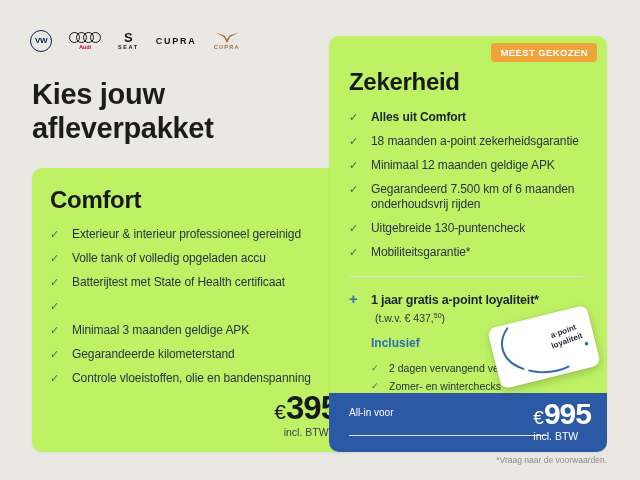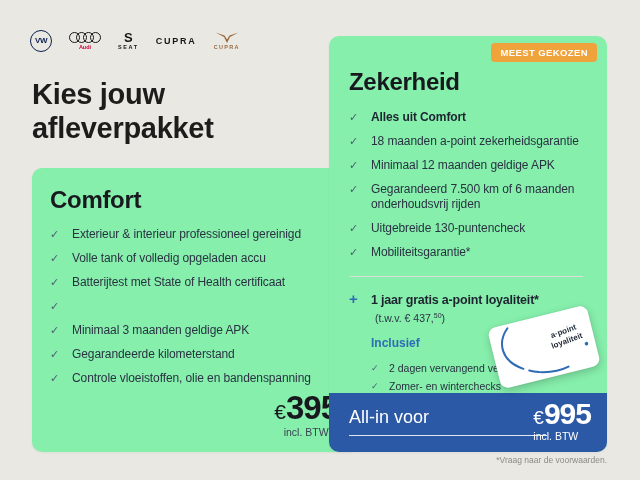--- a/index.html
+++ b/index.html
@@ -31,21 +31,21 @@
   
   .page-title {
     position:absolute; left:32px; top:78px;
     font-size:29px; line-height:1.16; font-weight:700;
     color:#1c1c1a; letter-spacing:-0.3px;
   }
   .page-title span { display:block; }
 
   
   .card {
-    position:absolute; background:#86efac; border-radius:10px;
+    position:absolute; background:#bef264; border-radius:10px;
     box-shadow:0 1px 3px rgba(0,0,0,0.05);
   }
   .card-title { font-size:24px; font-weight:700; color:#17191e; letter-spacing:-0.3px; }
 
   .checklist { list-style:none; }
   .checklist li { display:flex; gap:8px; margin-bottom:8px; font-size:12px; line-height:1.3; color:#2a3242; letter-spacing:-0.1px; }
   .checklist li .chk { flex:0 0 14px; color:#4d5a72; font-size:11px; line-height:1.45; font-weight:400; }
 
   
   .card-comfort { left:32px; top:168px; width:326px; height:284px; padding:18px 16px 16px 18px; }
@@ -94,21 +94,21 @@
   }
   .loyalty-text .l1 { font-size:8px; font-weight:700; display:block; }
   .loyalty-text .l2 { font-size:8px; font-weight:700; display:block; }
 
   
   .footer-blue {
     position:absolute; left:0; right:0; bottom:0; height:59px;
     background:#2b59a6; border-radius:0 0 10px 10px;
     color:#ffffff; z-index:2;
   }
-  .allin-label { position:absolute; left:20px; top:14px; font-size:18px; }
+  .allin-label { position:absolute; left:20px; top:14px; font-size:10px; }
   .allin-line { position:absolute; left:20px; top:42px; width:198px; border-top:1px solid rgba(255,255,255,0.85); }
   .footer-price { position:absolute; right:16px; top:6px; }
   .footer-price .price-line { color:#ffffff; font-size:30px; }
   .footer-price .cur { font-size:19px; }
   .footer-price .price-note { color:#ffffff; font-size:10.5px; margin-top:1px; }
 
   .disclaimer { position:absolute; right:33px; top:455px; font-size:8.5px; color:#8d8b85; }
 </style>
 </head>
 <body>

